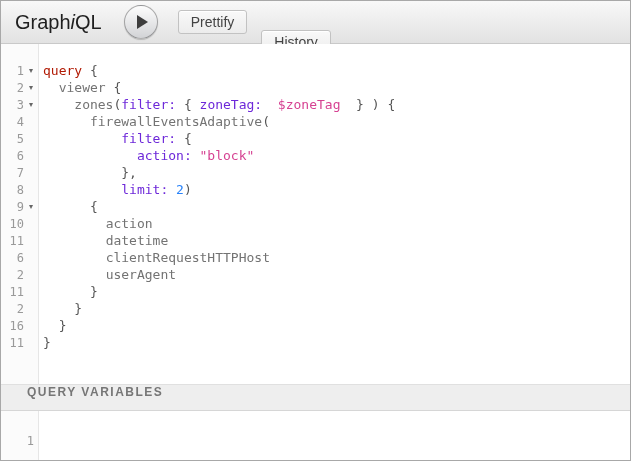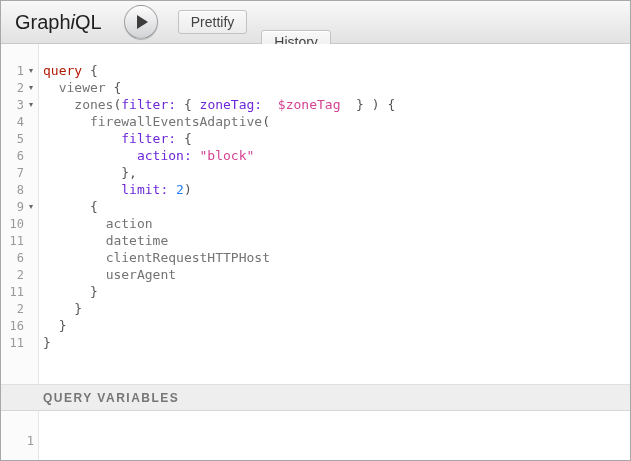--- a/index.html
+++ b/index.html
@@ -77,22 +77,22 @@
   .tk-n { color:#2882F9; }  
   .tk-d { color:#555; }  
   
   .vars-title {
     height:27px; min-height:27px;
     background:#eeeeee;
     border-top:1px solid #e0e0e0;
     border-bottom:1px solid #d6d6d6;
     color:#767676; font-size:12px; font-weight:bold;
     letter-spacing:1.5px;
-    display:flex; align-items:center;
-    padding-left:42px; cursor:row-resize;
+    display:flex; 
+    padding-left:26px; cursor:row-resize;
   }
   .vars-area { height:49px; min-height:49px; display:flex; background:#fff; overflow:hidden; }
   .vars-area .gutter { padding-top:21px; }
   .vars-area .lnum { flex:0 0 33px; }
   .vars-area .code-pane { padding-top:21px; }
 </style>
 </head>
 <body>
 
 <div class="app">

